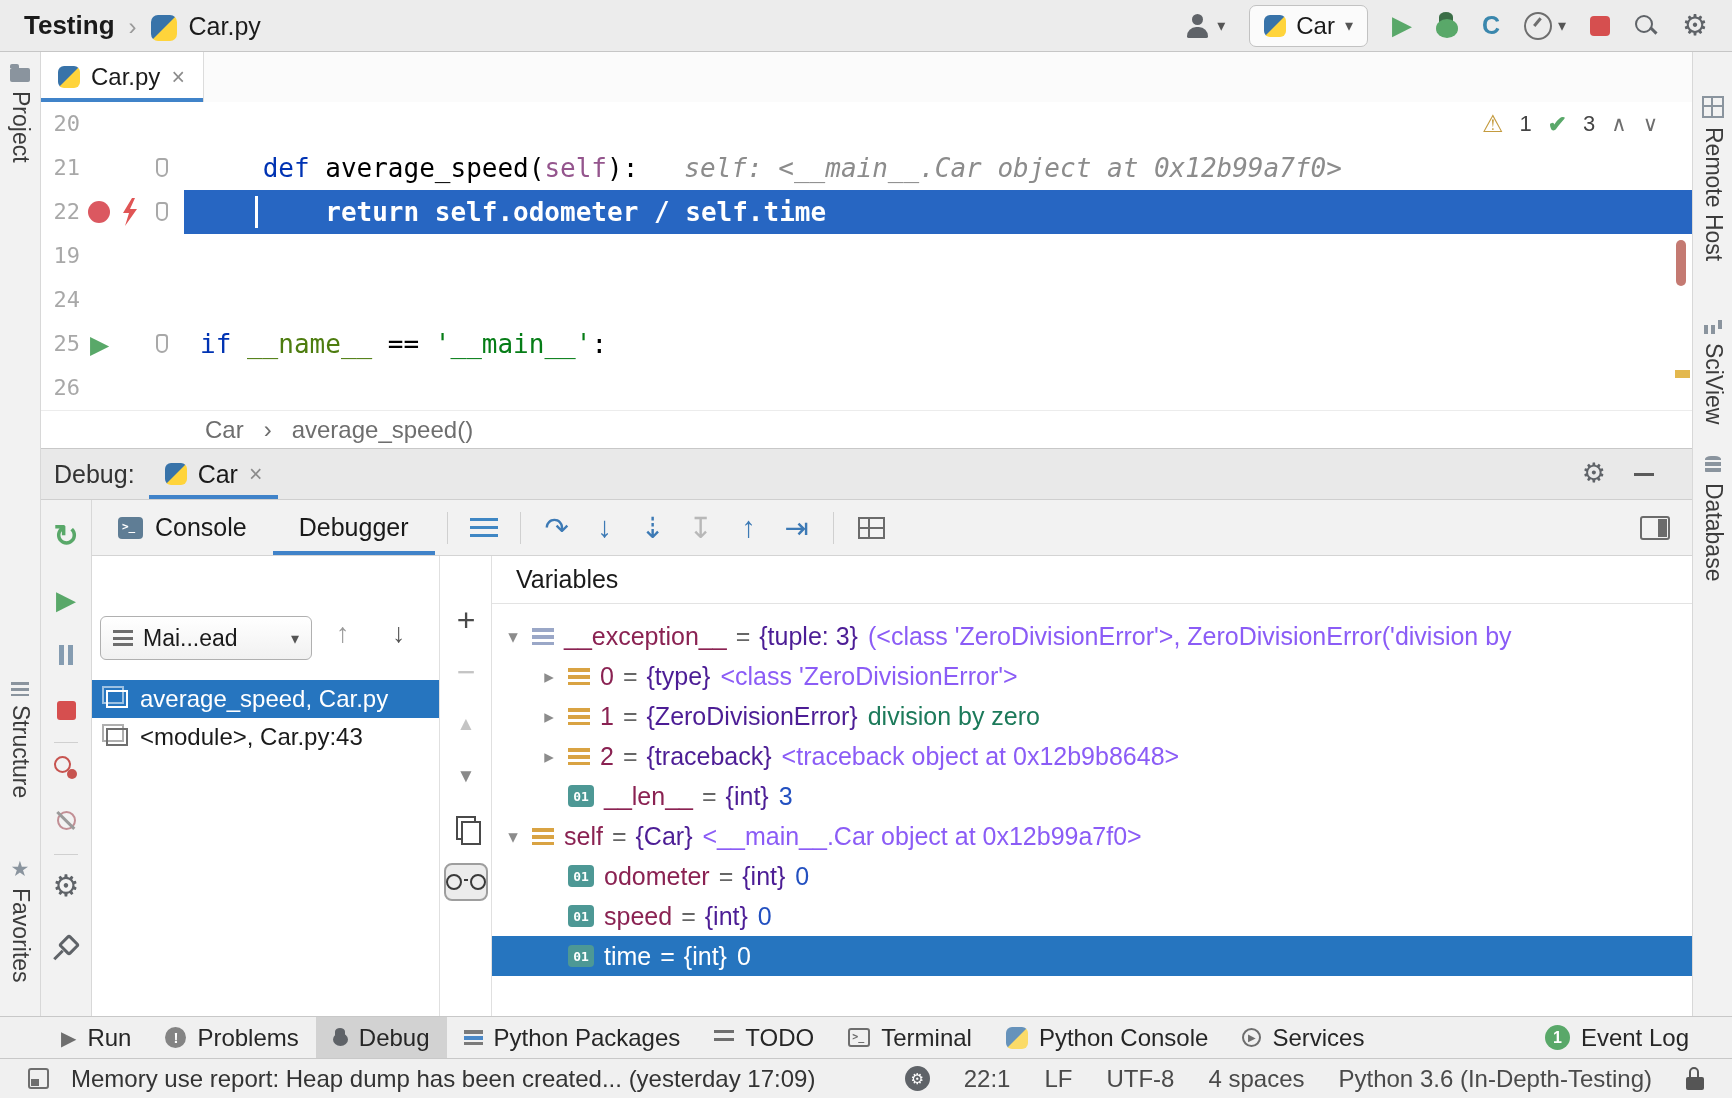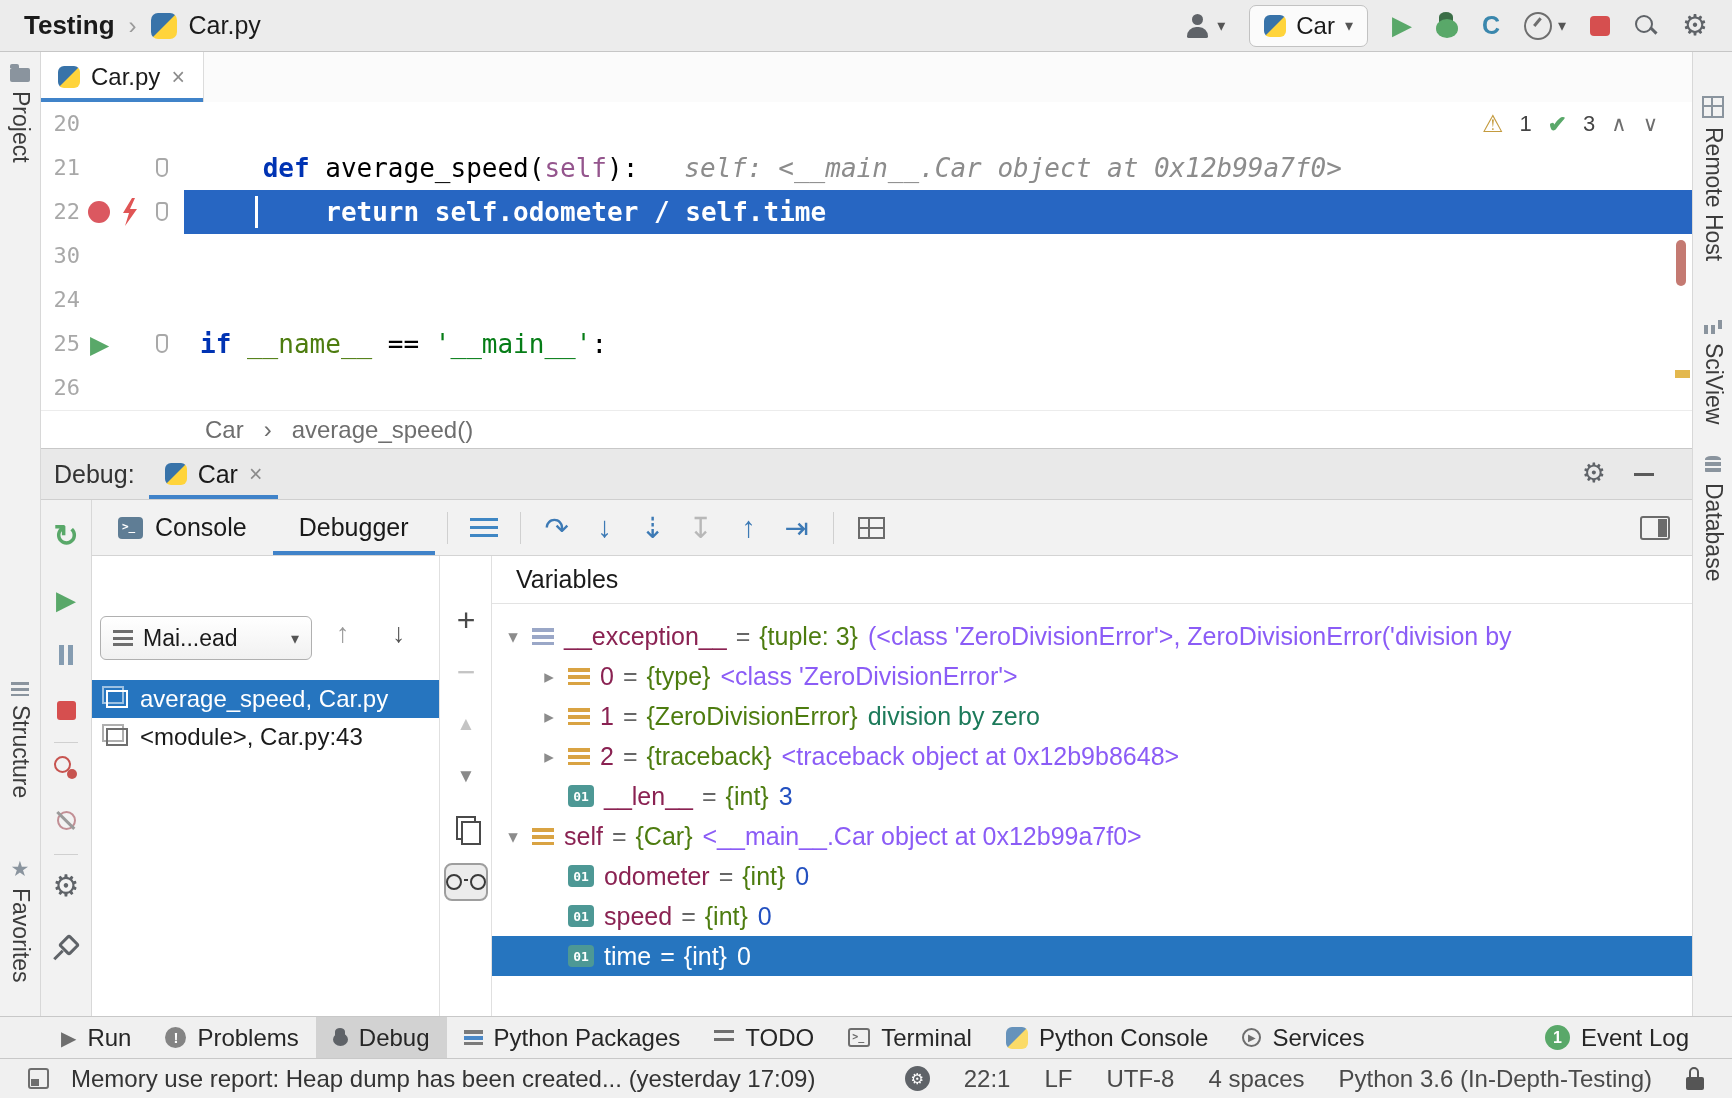--- a/index.html
+++ b/index.html
@@ -2,21 +2,21 @@
 <html><head>
 <meta charset="utf-8">
 <style>
   html,body{margin:0;padding:0;background:#dedede;}
   #app{position:relative;width:1732px;height:1098px;background:#fff;overflow:hidden;
        font-family:"Liberation Sans",sans-serif;color:#262626;cursor:default;}
 
   
   #titlebar{position:absolute;left:0;top:0;width:1732px;height:52px;background:#ececec;
             border-bottom:1px solid #c6c6c6;display:flex;align-items:center;padding:0 24px;box-sizing:border-box;}
-  .tb-left{display:flex;align-items:center;gap:12px;}
+  .tb-left{display:flex;align-items:flex-end;gap:12px;}
   .tb-project{font-size:26px;font-weight:bold;color:#1a1a1a;}
   .tb-sep{color:#9a9a9a;font-size:24px;margin:0 2px;}
   .tb-file{font-size:25px;color:#1a1a1a;}
   .tb-right{margin-left:auto;display:flex;align-items:center;gap:24px;}
   .py-icon{display:inline-block;width:26px;height:26px;border-radius:7px;
            background:linear-gradient(135deg,#3873a9 0 49%,#ffd43b 51% 100%);flex:none;}
   .py-icon.small{width:22px;height:22px;border-radius:6px;}
   .person-icon{position:relative;width:26px;height:24px;}
   .person-icon::before{content:"";position:absolute;left:7px;top:0;width:11px;height:11px;border-radius:50%;background:#5f6368;}
   .person-icon::after{content:"";position:absolute;left:2px;top:13px;width:21px;height:11px;border-radius:10px 10px 2px 2px;background:#5f6368;}
@@ -64,21 +64,21 @@
 
   
   #editor{position:absolute;left:40px;top:102px;width:1652px;height:308px;background:#fff;overflow:hidden;}
   .eline{position:relative;height:44px;display:flex;}
   .gut{position:relative;width:144px;flex:none;}
   .lnum{position:absolute;left:0;top:0;width:40px;text-align:right;font-family:"DejaVu Sans Mono",monospace;
         font-size:22px;line-height:44px;color:#a8a8a8;}
   .ecode{position:relative;flex:1;white-space:pre;font-family:"DejaVu Sans Mono",monospace;font-size:26px;line-height:44px;padding-left:16px;}
   .exec .ecode{background:#2766c2;color:#fff;font-weight:bold;}
   .caret{position:absolute;left:71px;top:6px;width:3px;height:32px;background:#fff;}
-  .kw{color:#0033b3;font-weight:bold;}
+  .kw{color:#0033b3;font-weight:normal;}
   .fn{color:#000;}
   .selfp{color:#94558d;}
   .plain{color:#000;}
   .dunder{color:#4d7c0f;}
   .strlit{color:#067d17;}
   .hint{color:#8c8c8c;font-style:italic;padding-left:46px;}
   .bp-dot{position:absolute;left:48px;top:11px;width:22px;height:22px;border-radius:50%;background:#db5860;}
   .bolt{position:absolute;left:80px;top:8px;}
   .fold-marker{position:absolute;left:116px;top:12px;width:12px;height:19px;border:2px solid #a8a8a8;
                border-radius:6px 6px 10px 10px;background:#fdfdfd;box-sizing:border-box;}
@@ -184,21 +184,21 @@
   .ind0 .chev{margin-left:8px;}
   .ind1 .chev,.ind1 .chev-sp{margin-left:44px;}
   .chev-sp{width:26px;flex:none;}
   .vicon{flex:none;margin:0 10px 0 6px;}
   .icon-bars{width:22px;height:17px;background:repeating-linear-gradient(#d9a343 0 4px,transparent 4px 7px);}
   .icon-tuple{width:22px;height:17px;background:repeating-linear-gradient(#9aa7c7 0 4px,transparent 4px 7px);}
   .icon-int{width:26px;height:22px;border-radius:4px;background:#4d9895;color:#fff;font-size:13px;font-weight:bold;
             display:flex;align-items:center;justify-content:center;font-family:"DejaVu Sans Mono",monospace;}
   .vname{font-size:25px;color:#8a2252;}
   .veq{font-size:25px;color:#666;margin:0 9px;}
-  .vtype{font-size:25px;color:#4d7c0f;}
+  .vtype{font-size:25px;color:#4c1d95;}
   .vval{font-size:25px;margin-left:10px;}
   .vval.repr{color:#8b5cf6;}
   .vval.vstr{color:#1c7a5a;}
   .vval.num{color:#2250c0;}
 
   
   #tooltabs{position:absolute;left:0;top:1016px;width:1732px;height:42px;background:#f0f0f0;border-top:1px solid #c8c8c8;
             display:flex;align-items:stretch;padding-left:44px;box-sizing:border-box;}
   .twb-item{display:flex;align-items:center;gap:11px;padding:0 17px;font-size:24px;color:#262626;}
   .twb-item.active{background:#d2d2d2;}
@@ -324,21 +324,21 @@
         <span class="bp-dot"></span>
         <svg class="bolt" width="20" height="28" viewBox="0 0 20 28">
             <polygon points="12,0 3,15 9,15 5,28 17,11 10,11 15,0" fill="#e05555"></polygon>
           </svg>
         <span class="fold-marker"></span>
       </div>
       <div class="ecode"><span>        return self.odometer / self.time</span><span class="caret"></span></div>
     </div>
     <div class="eline">
       <div class="gut">
-          <span class="lnum">30</span>
+          <span class="lnum">19</span>
         </div>
       <div class="ecode"></div>
     </div>
     <div class="eline">
       <div class="gut">
           <span class="lnum">24</span>
         </div>
       <div class="ecode"></div>
     </div>
     <div class="eline">

